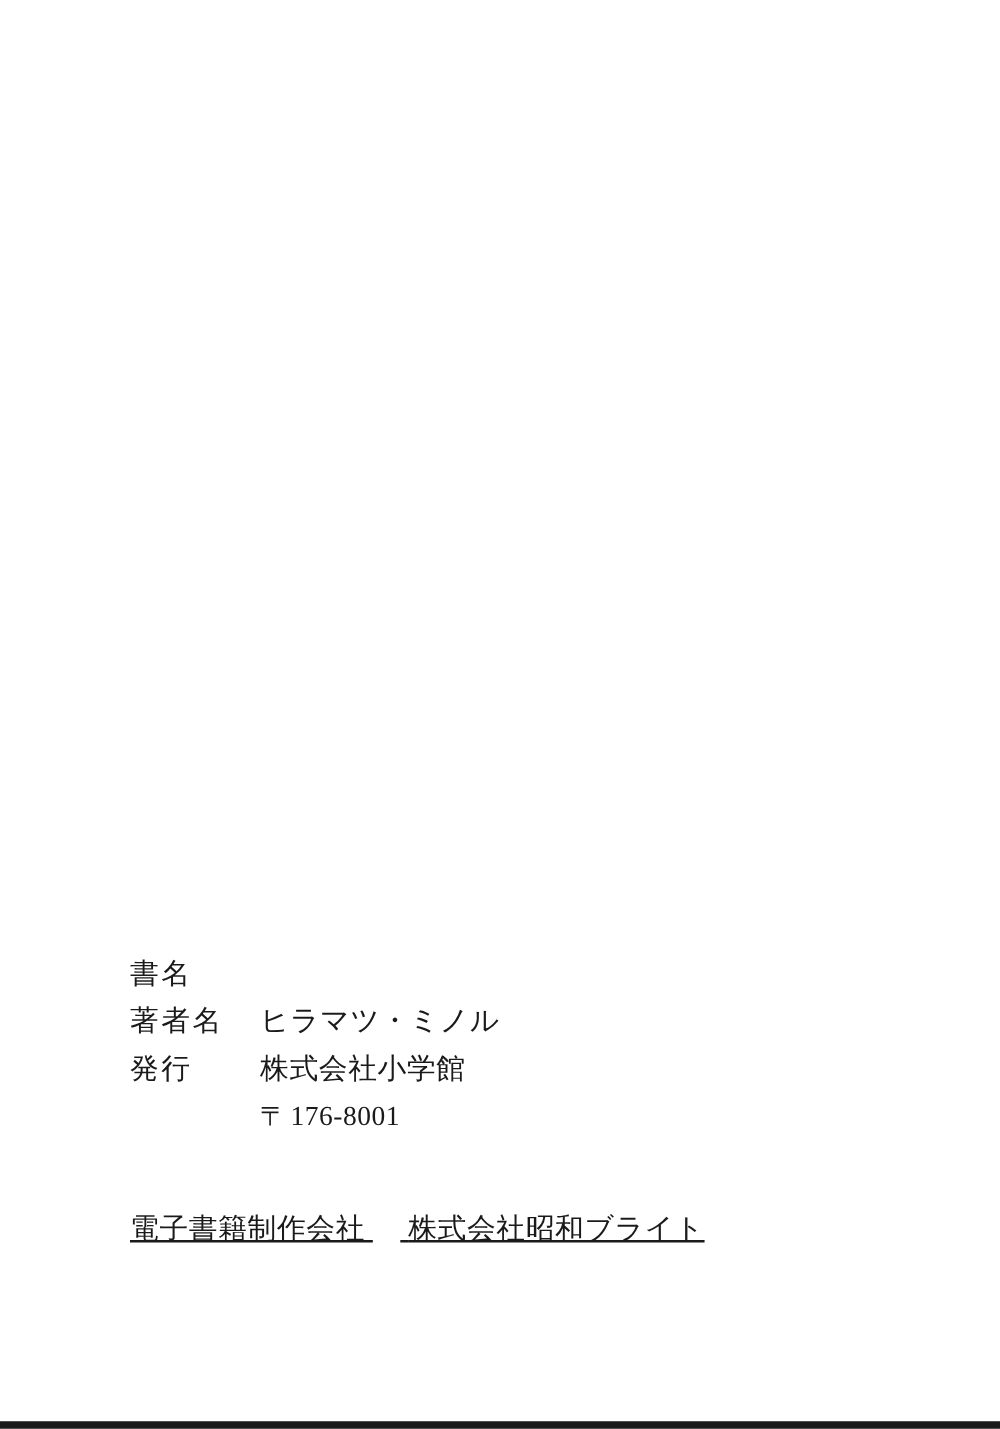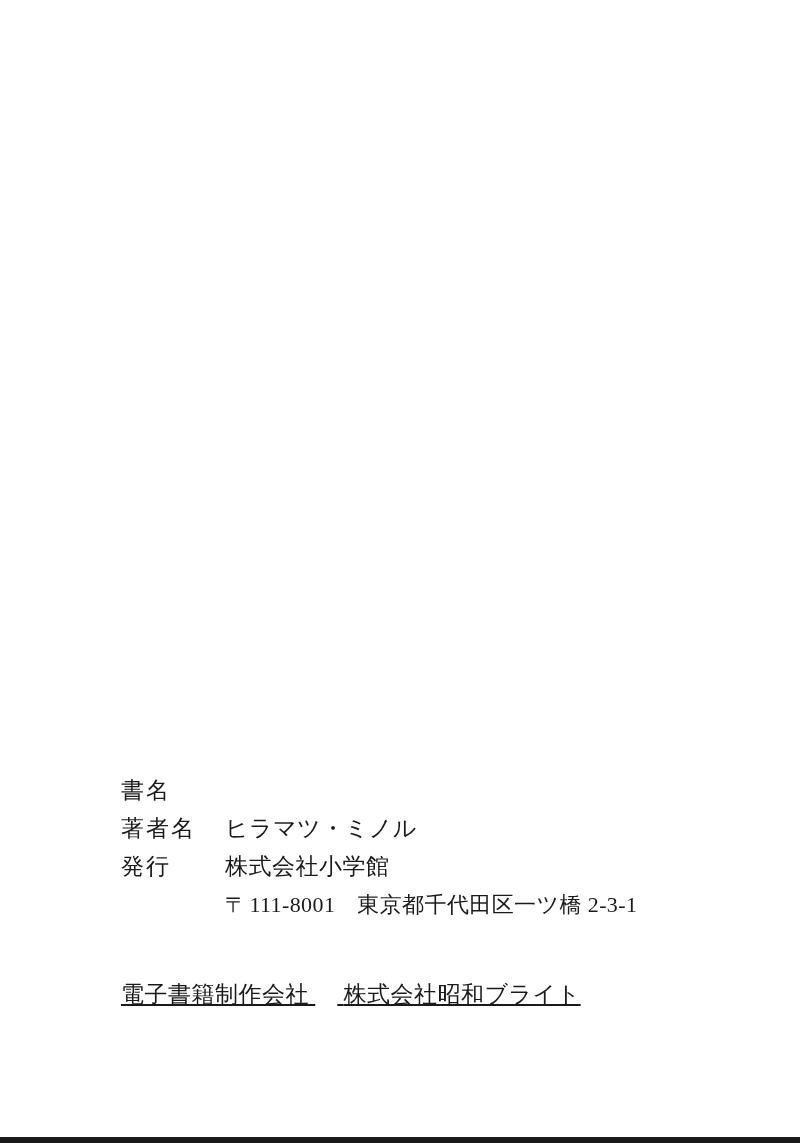--- a/index.html
+++ b/index.html
@@ -16,24 +16,23 @@
     color: #1a1a1a;
     overflow: hidden;
   }
   .page {
     position: absolute;
     inset: 0;
     background: #ffffff;
   }
   .colophon {
     position: absolute;
-    left: 121px;
+    left: 104px;
     top: 760px;
     width: 600px;
-    margin-top: 12px;
   }
   .row {
     display: flex;
     align-items: baseline;
     font-size: 23px;
     line-height: 38px;
     white-space: nowrap;
     letter-spacing: 0.5px;
   }
   .row .label {
@@ -97,23 +96,22 @@
       <span class="value">ヒラマツ・ミノル</span>
     </div>
 
     <div class="row">
       <span class="label">発行</span>
       <span class="value">株式会社小学館</span>
     </div>
 
     <div class="row indent address">
       <span class="postal-mark">〒</span>
-      <span>111-8001</span>
+      <span>176-8001</span>
       <span class="addr-gap"></span>
-      <span>東京都千代田区一ツ橋 2-3-1</span>
     </div>
 
     <div class="producer">
       <span>電子書籍制作会社</span>
       <span class="gap"></span>
       <span>株式会社昭和ブライト</span>
     </div>
 
   </div>
 

